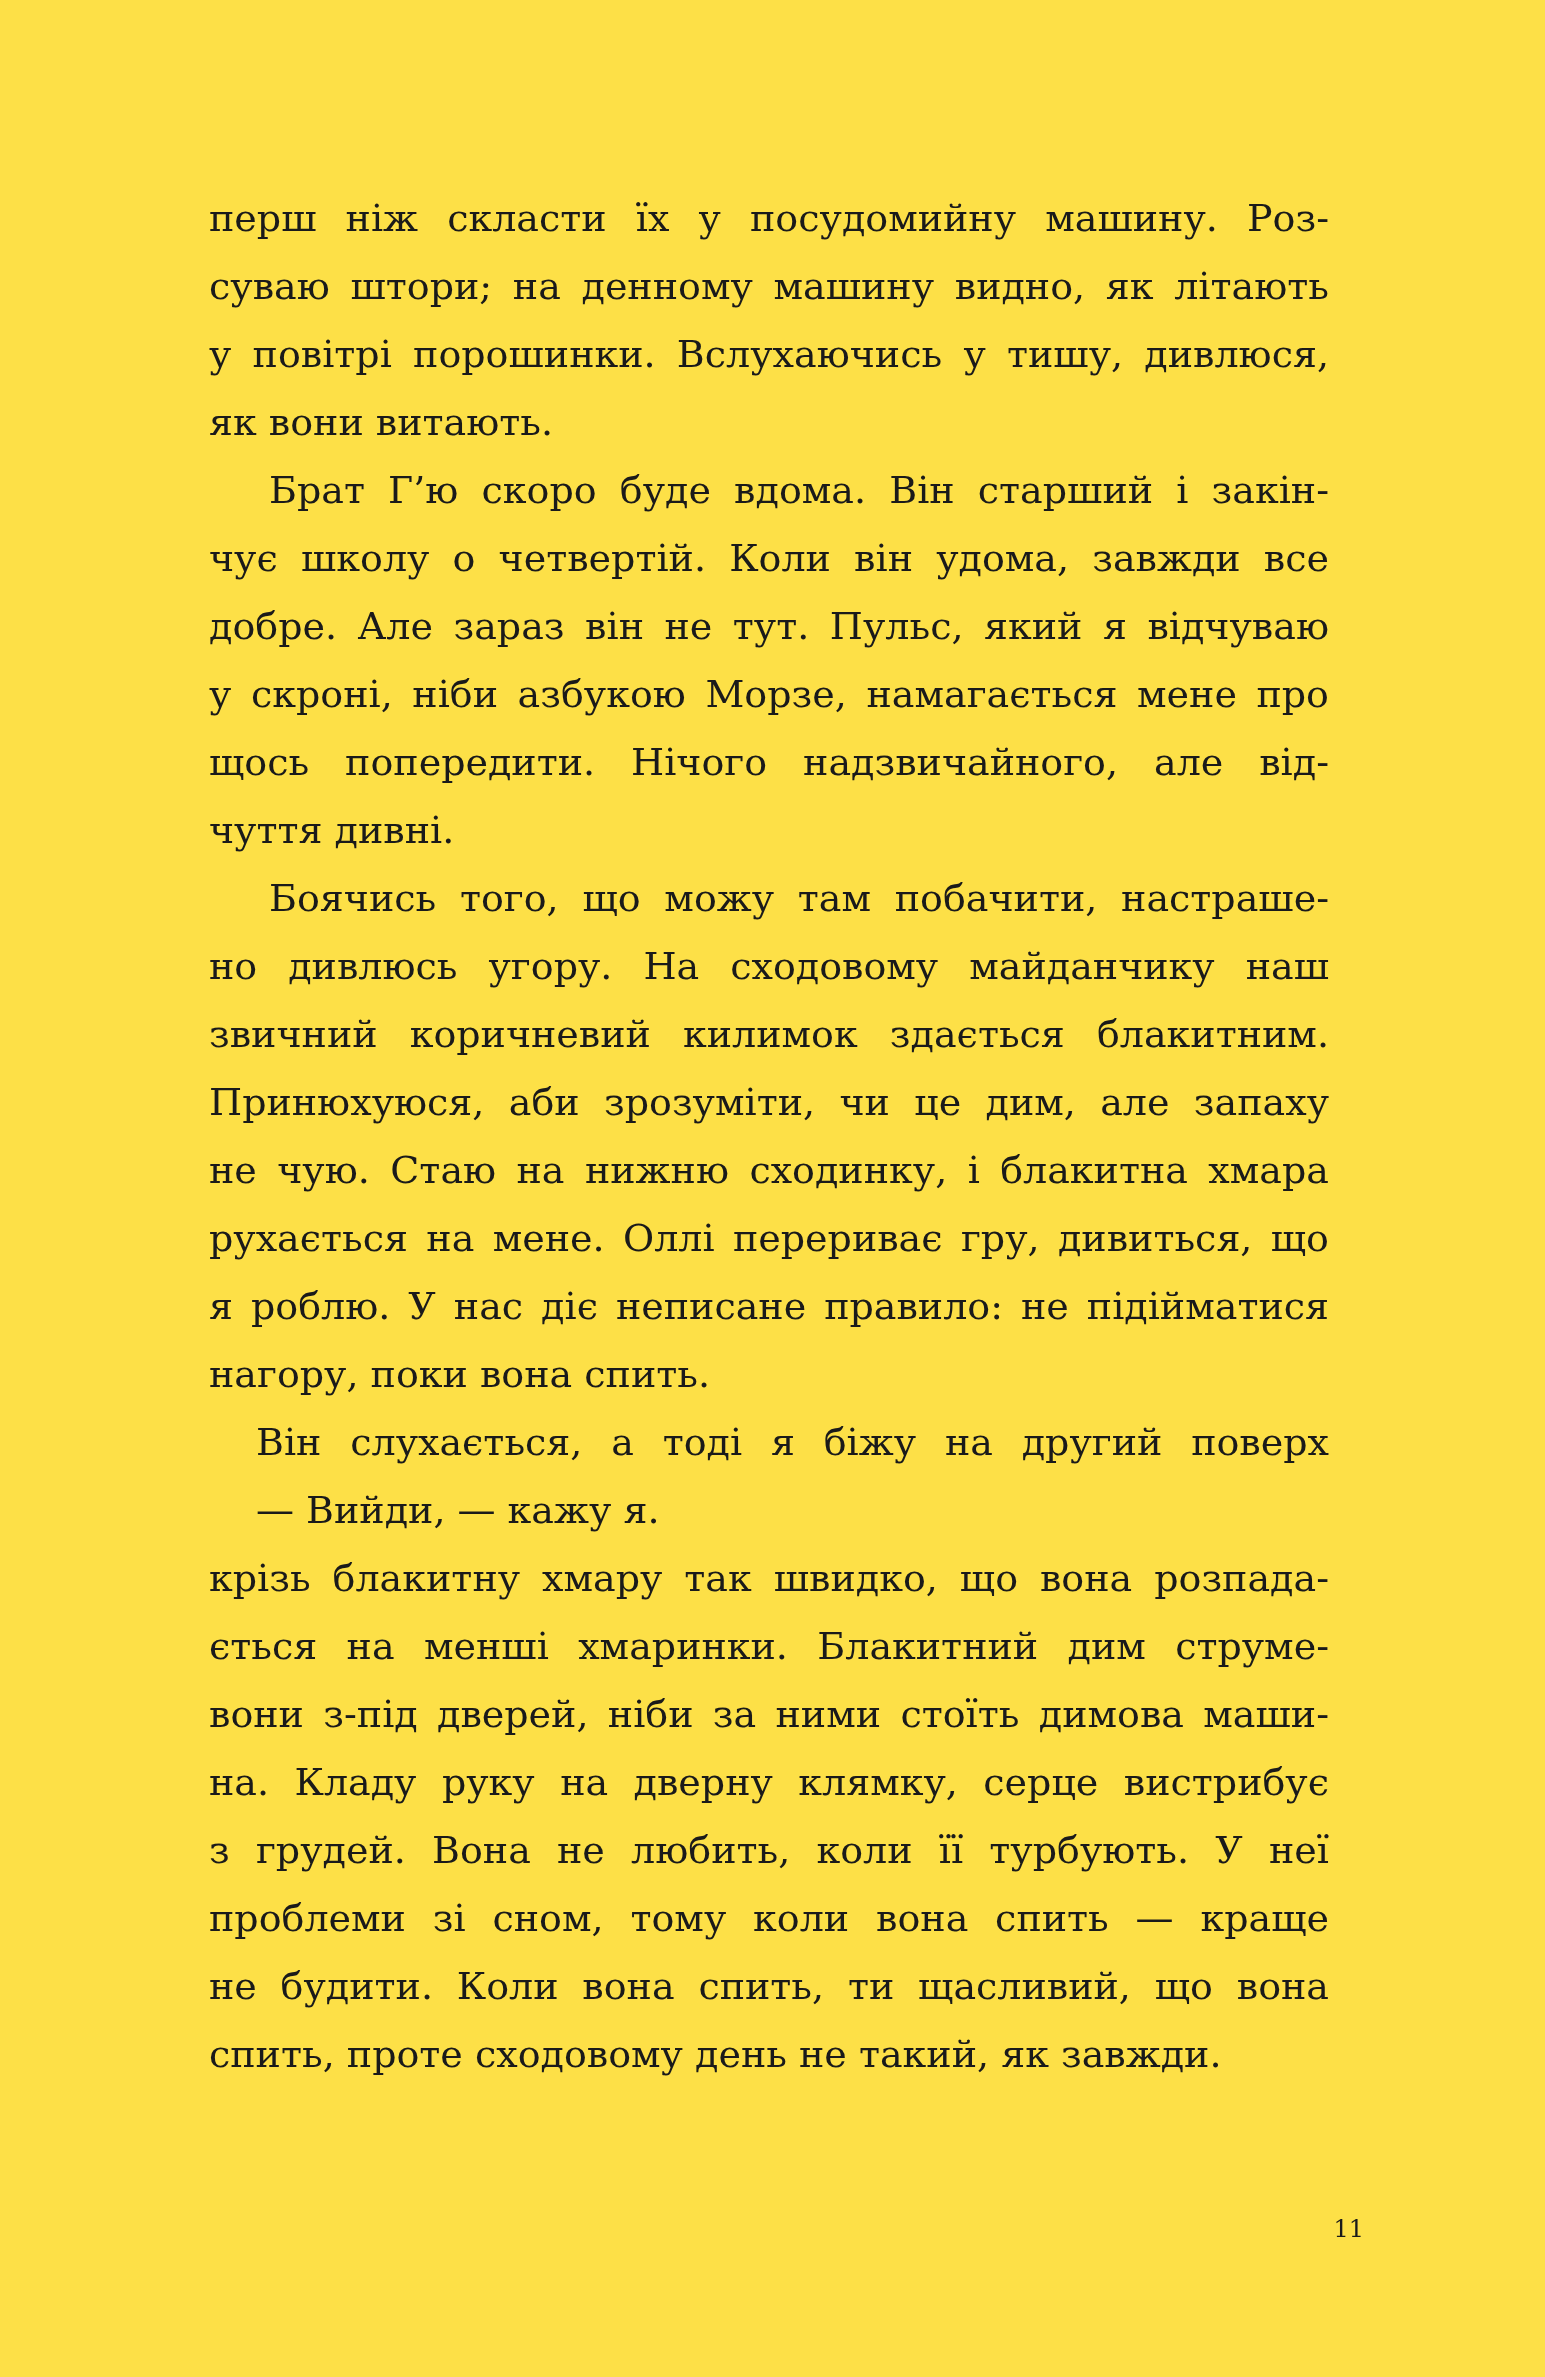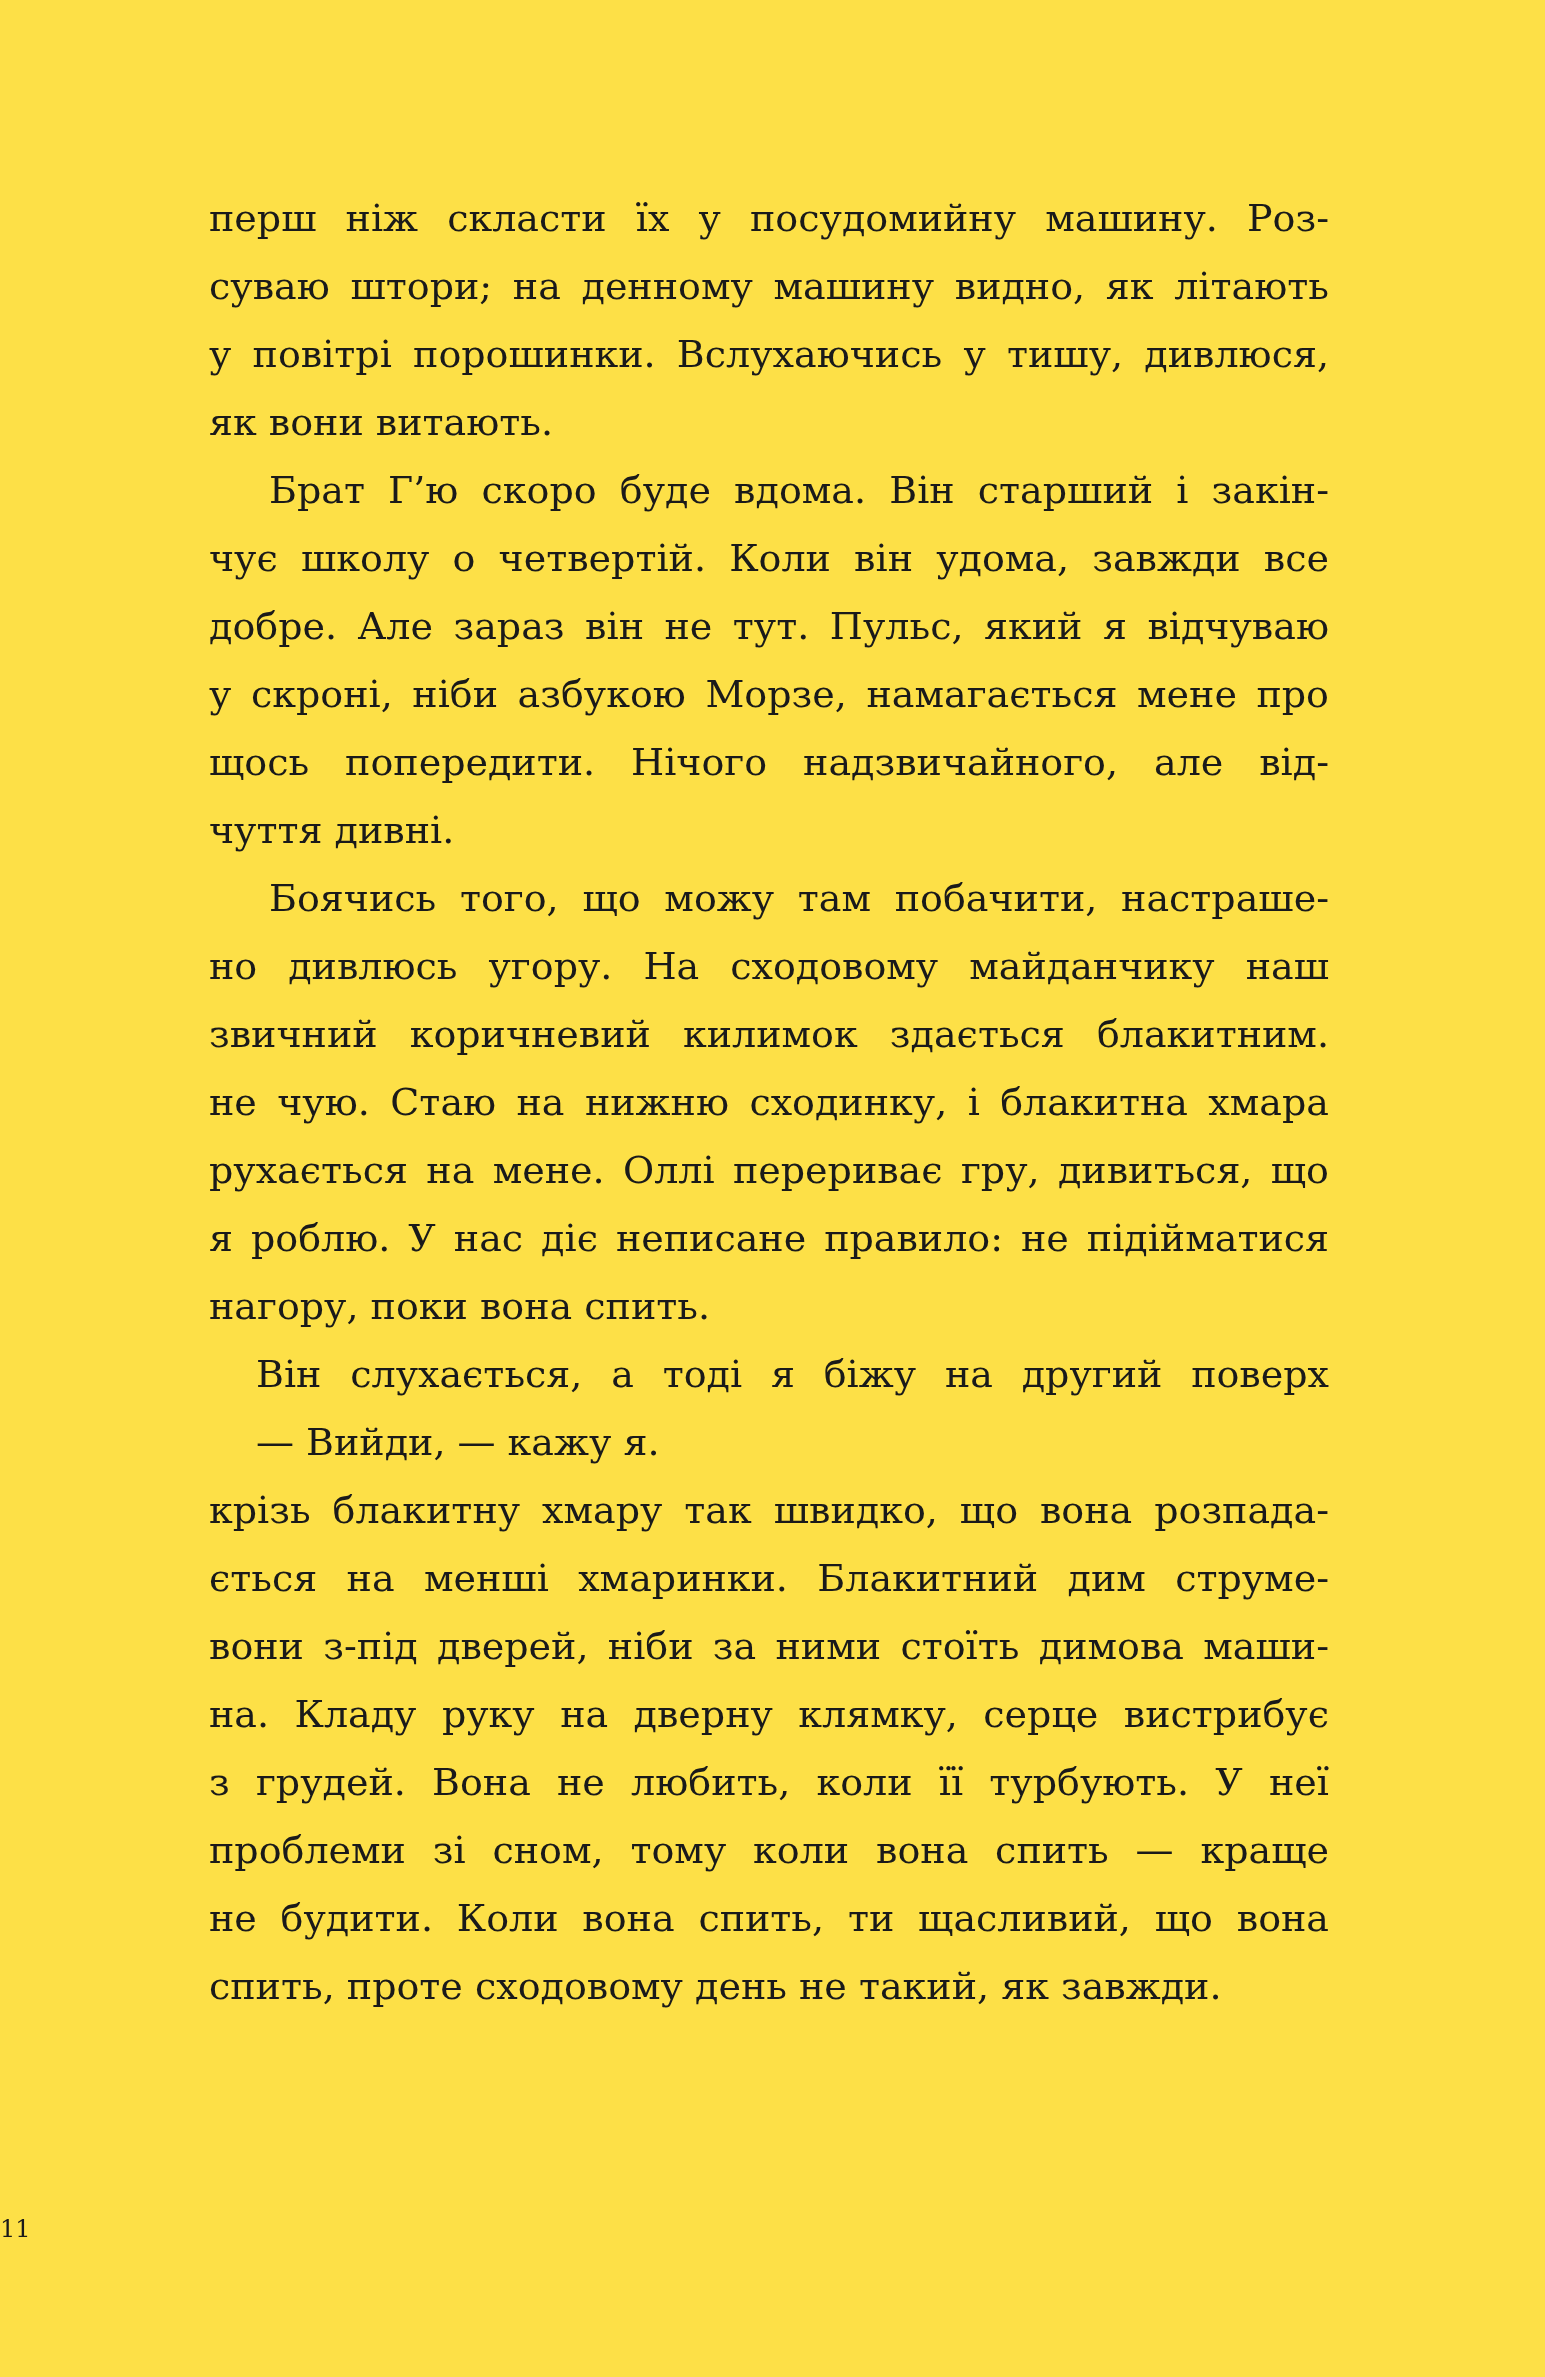--- a/index.html
+++ b/index.html
@@ -46,21 +46,21 @@
     padding-left: 60px;
   }
   .line.indent.dialog {
     padding-left: 47px;
   }
   .page-number {
     position: absolute;
     left: 0;
     width: 1364px;
     top: 2215px;
-    text-align: left;
+    text-align: right;
     font-family: "DejaVu Serif", "Liberation Serif", serif;
     font-size: 24px;
     color: #1a1a1a;
   }
 </style>
 </head>
 <body>
 
 <div class="page">
   <div class="text-block">
@@ -70,20 +70,21 @@
     <span class="line last">як вони витають.</span>
     <span class="line indent">Брат Г’ю скоро буде вдома. Він старший і закін-</span>
     <span class="line">чує школу о четвертій. Коли він удома, завжди все</span>
     <span class="line">добре. Але зараз він не тут. Пульс, який я відчуваю</span>
     <span class="line">у скроні, ніби азбукою Морзе, намагається мене про</span>
     <span class="line">щось попередити. Нічого надзвичайного, але від-</span>
     <span class="line last">чуття дивні.</span>
     <span class="line indent">Боячись того, що можу там побачити, настраше-</span>
     <span class="line">но дивлюсь угору. На сходовому майданчику наш</span>
     <span class="line">звичний коричневий килимок здається блакитним.</span>
+    <span class="line">Принюхуюся, аби зрозуміти, чи це дим, але запаху</span>
     <span class="line">не чую. Стаю на нижню сходинку, і блакитна хмара</span>
     <span class="line">рухається на мене. Оллі перериває гру, дивиться, що</span>
     <span class="line">я роблю. У нас діє неписане правило: не підійматися</span>
     <span class="line last">нагору, поки вона спить.</span>
     <span class="line indent dialog">Він слухається, а тоді я біжу на другий поверх</span>
     <span class="line indent dialog last">— Вийди, — кажу я.</span>
     <span class="line">крізь блакитну хмару так швидко, що вона розпада-</span>
     <span class="line">ється на менші хмаринки. Блакитний дим струме-</span>
     <span class="line">вони з-під дверей, ніби за ними стоїть димова маши-</span>
     <span class="line">на. Кладу руку на дверну клямку, серце вистрибує</span>

